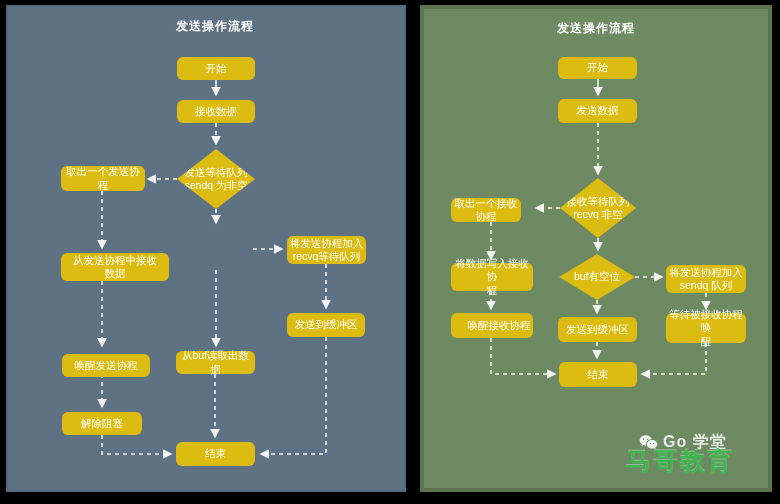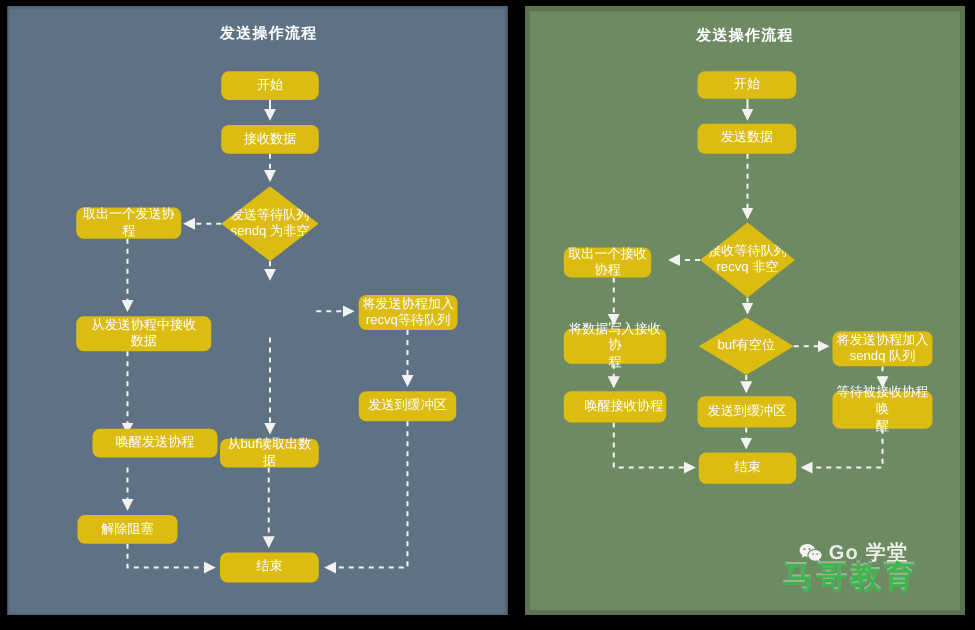--- a/index.html
+++ b/index.html
@@ -68,21 +68,21 @@
     <div class="node" style="left:169px;top:50px;width:78px;height:23px;">开始</div>
     <div class="node" style="left:169px;top:93px;width:78px;height:23px;">接收数据</div>
     <div class="node" style="left:53px;top:159px;width:84px;height:25px;">取出一个发送协程</div>
     <div class="node diamond" style="left:169px;top:142px;width:78px;height:60px;">发送等待队列
 sendq 为非空</div>
     <div class="node" style="left:279px;top:229px;width:79px;height:28px;">将发送协程加入
 recvq等待队列</div>
     <div class="node" style="left:53px;top:246px;width:108px;height:28px;">从发送协程中接收
 数据</div>
     <div class="node" style="left:279px;top:306px;width:78px;height:24px;">发送到缓冲区</div>
-    <div class="node" style="left:54px;top:336px;width:100px;height:23px;margin-left:12px;">唤醒发送协程</div>
+    <div class="node" style="left:54px;top:347px;width:88px;height:23px;">唤醒发送协程</div>
     <div class="node" style="left:168px;top:344px;width:79px;height:23px;">从buf读取出数据</div>
     <div class="node" style="left:54px;top:405px;width:80px;height:23px;">解除阻塞</div>
     <div class="node" style="left:168px;top:435px;width:79px;height:24px;">结束</div>
   </div>
 </div>
 
 <div class="panel panel-right">
   <div class="chart">
     <div class="title">发送操作流程</div>
 

